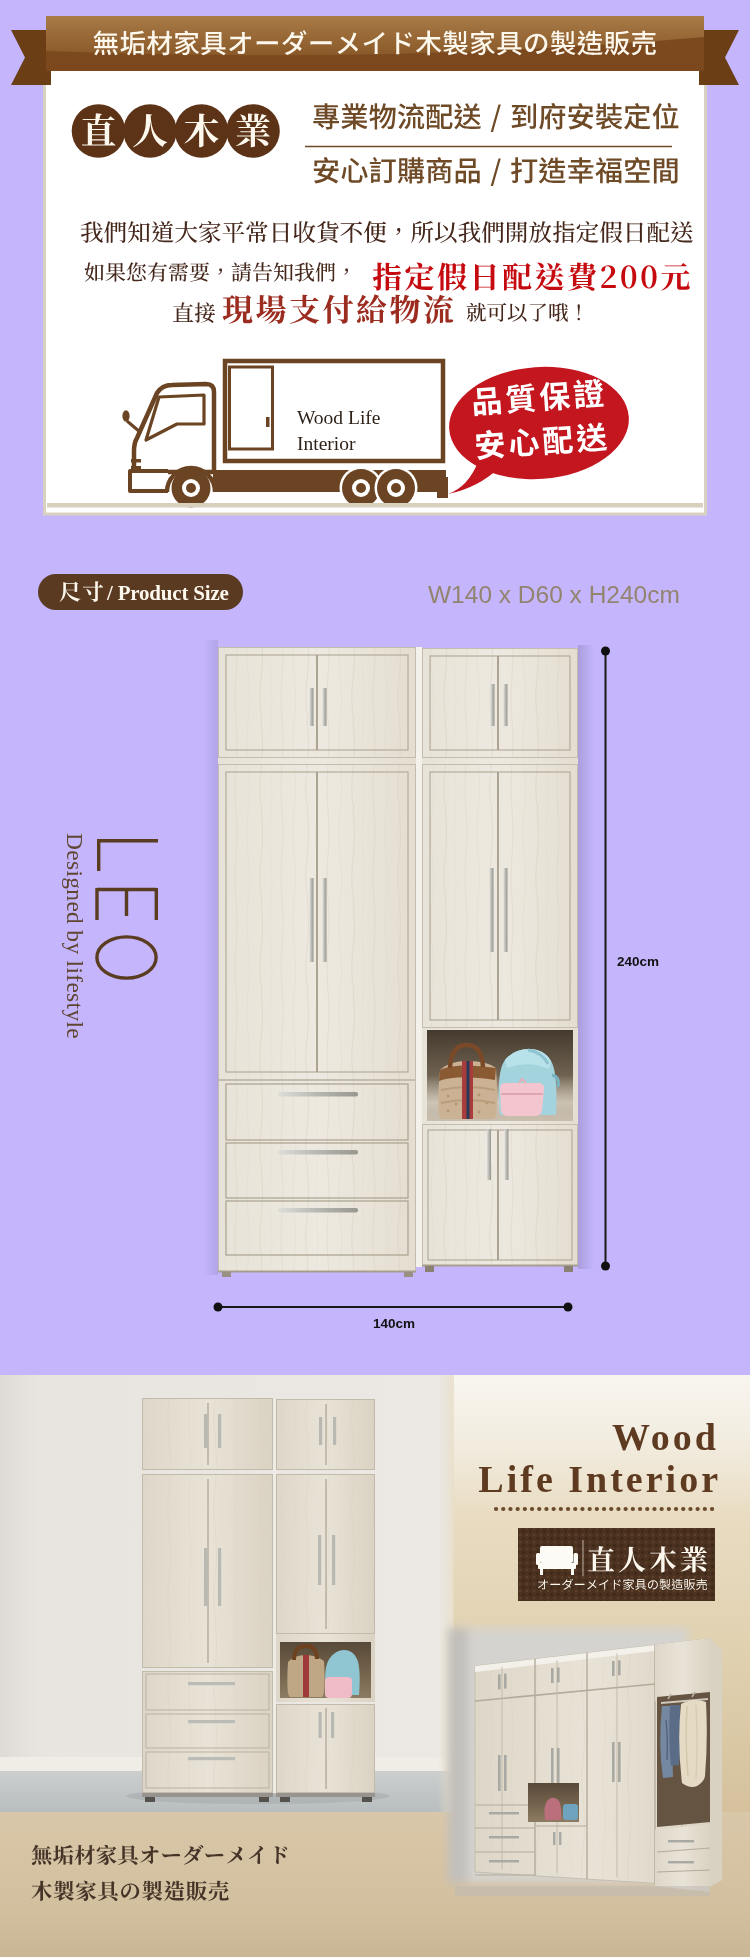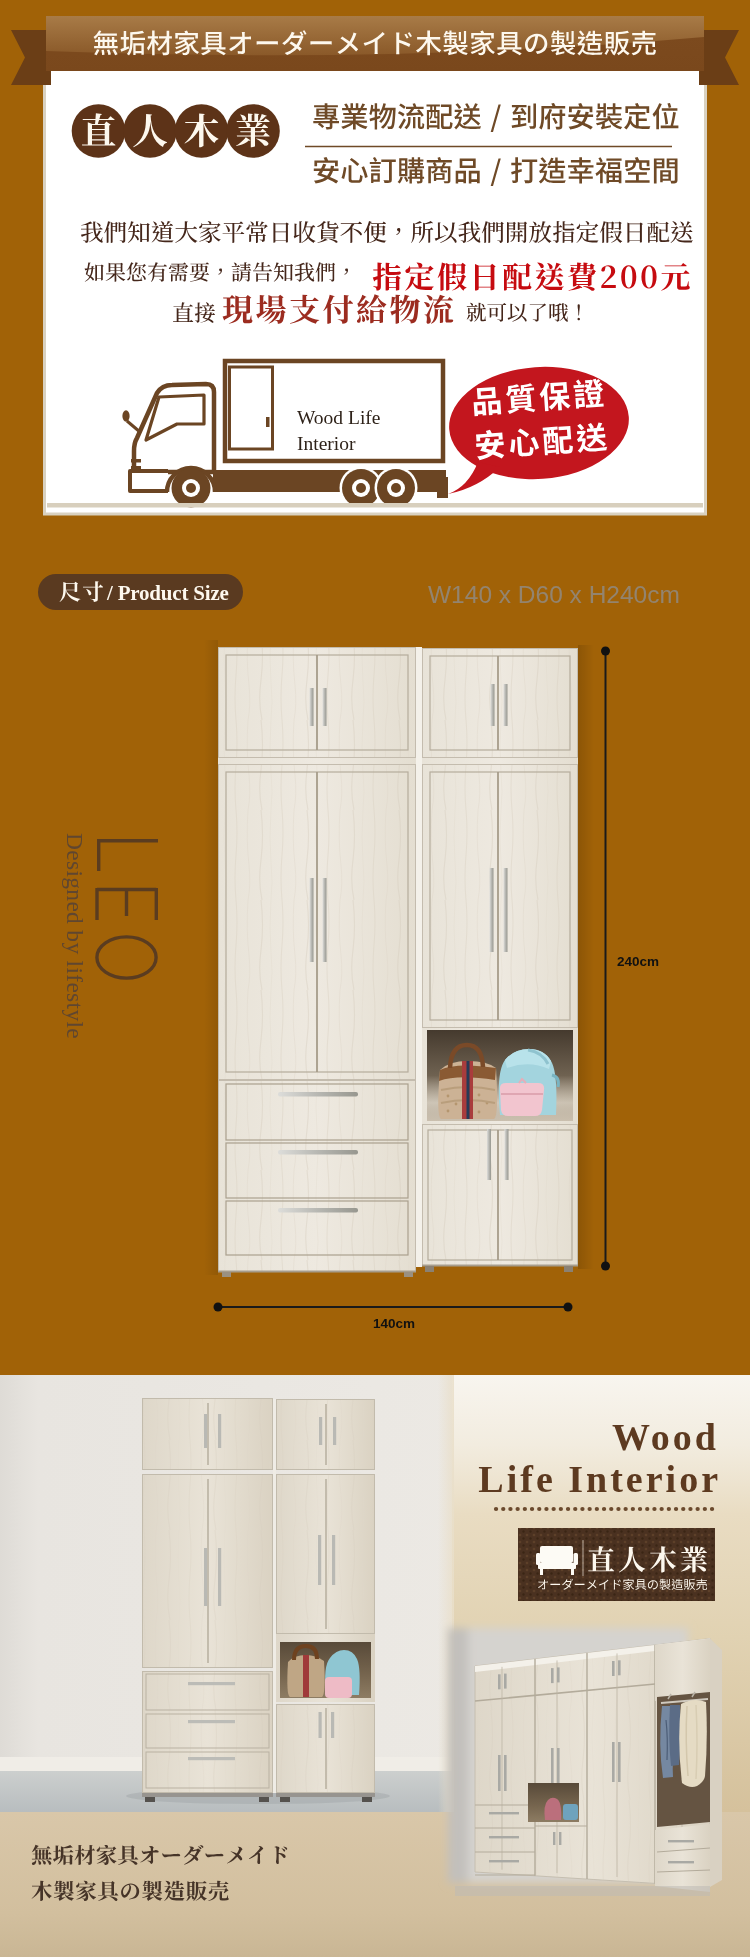--- a/index.html
+++ b/index.html
@@ -1,15 +1,15 @@
 <!DOCTYPE html>
 <html><head><meta charset="utf-8">
 <style>
 html,body{margin:0;padding:0;background:#fff;}
-#page{position:relative;width:750px;height:1957px;overflow:hidden;background:#a16207;
+#page{position:relative;width:750px;height:1957px;overflow:hidden;background:#c4b5fd;
 font-family:"Liberation Sans",sans-serif;}
 svg{display:block}
 </style></head><body>
 <div id="page">
 <svg width="750" height="1957" viewBox="0 0 750 1957" xmlns="http://www.w3.org/2000/svg">
 <defs>
 <linearGradient id="bandg" x1="0" y1="0" x2="0" y2="1">
  <stop offset="0" stop-color="#7d4b1f"></stop>
           <stop offset="1" stop-color="#7a481c"></stop>
 </linearGradient>

